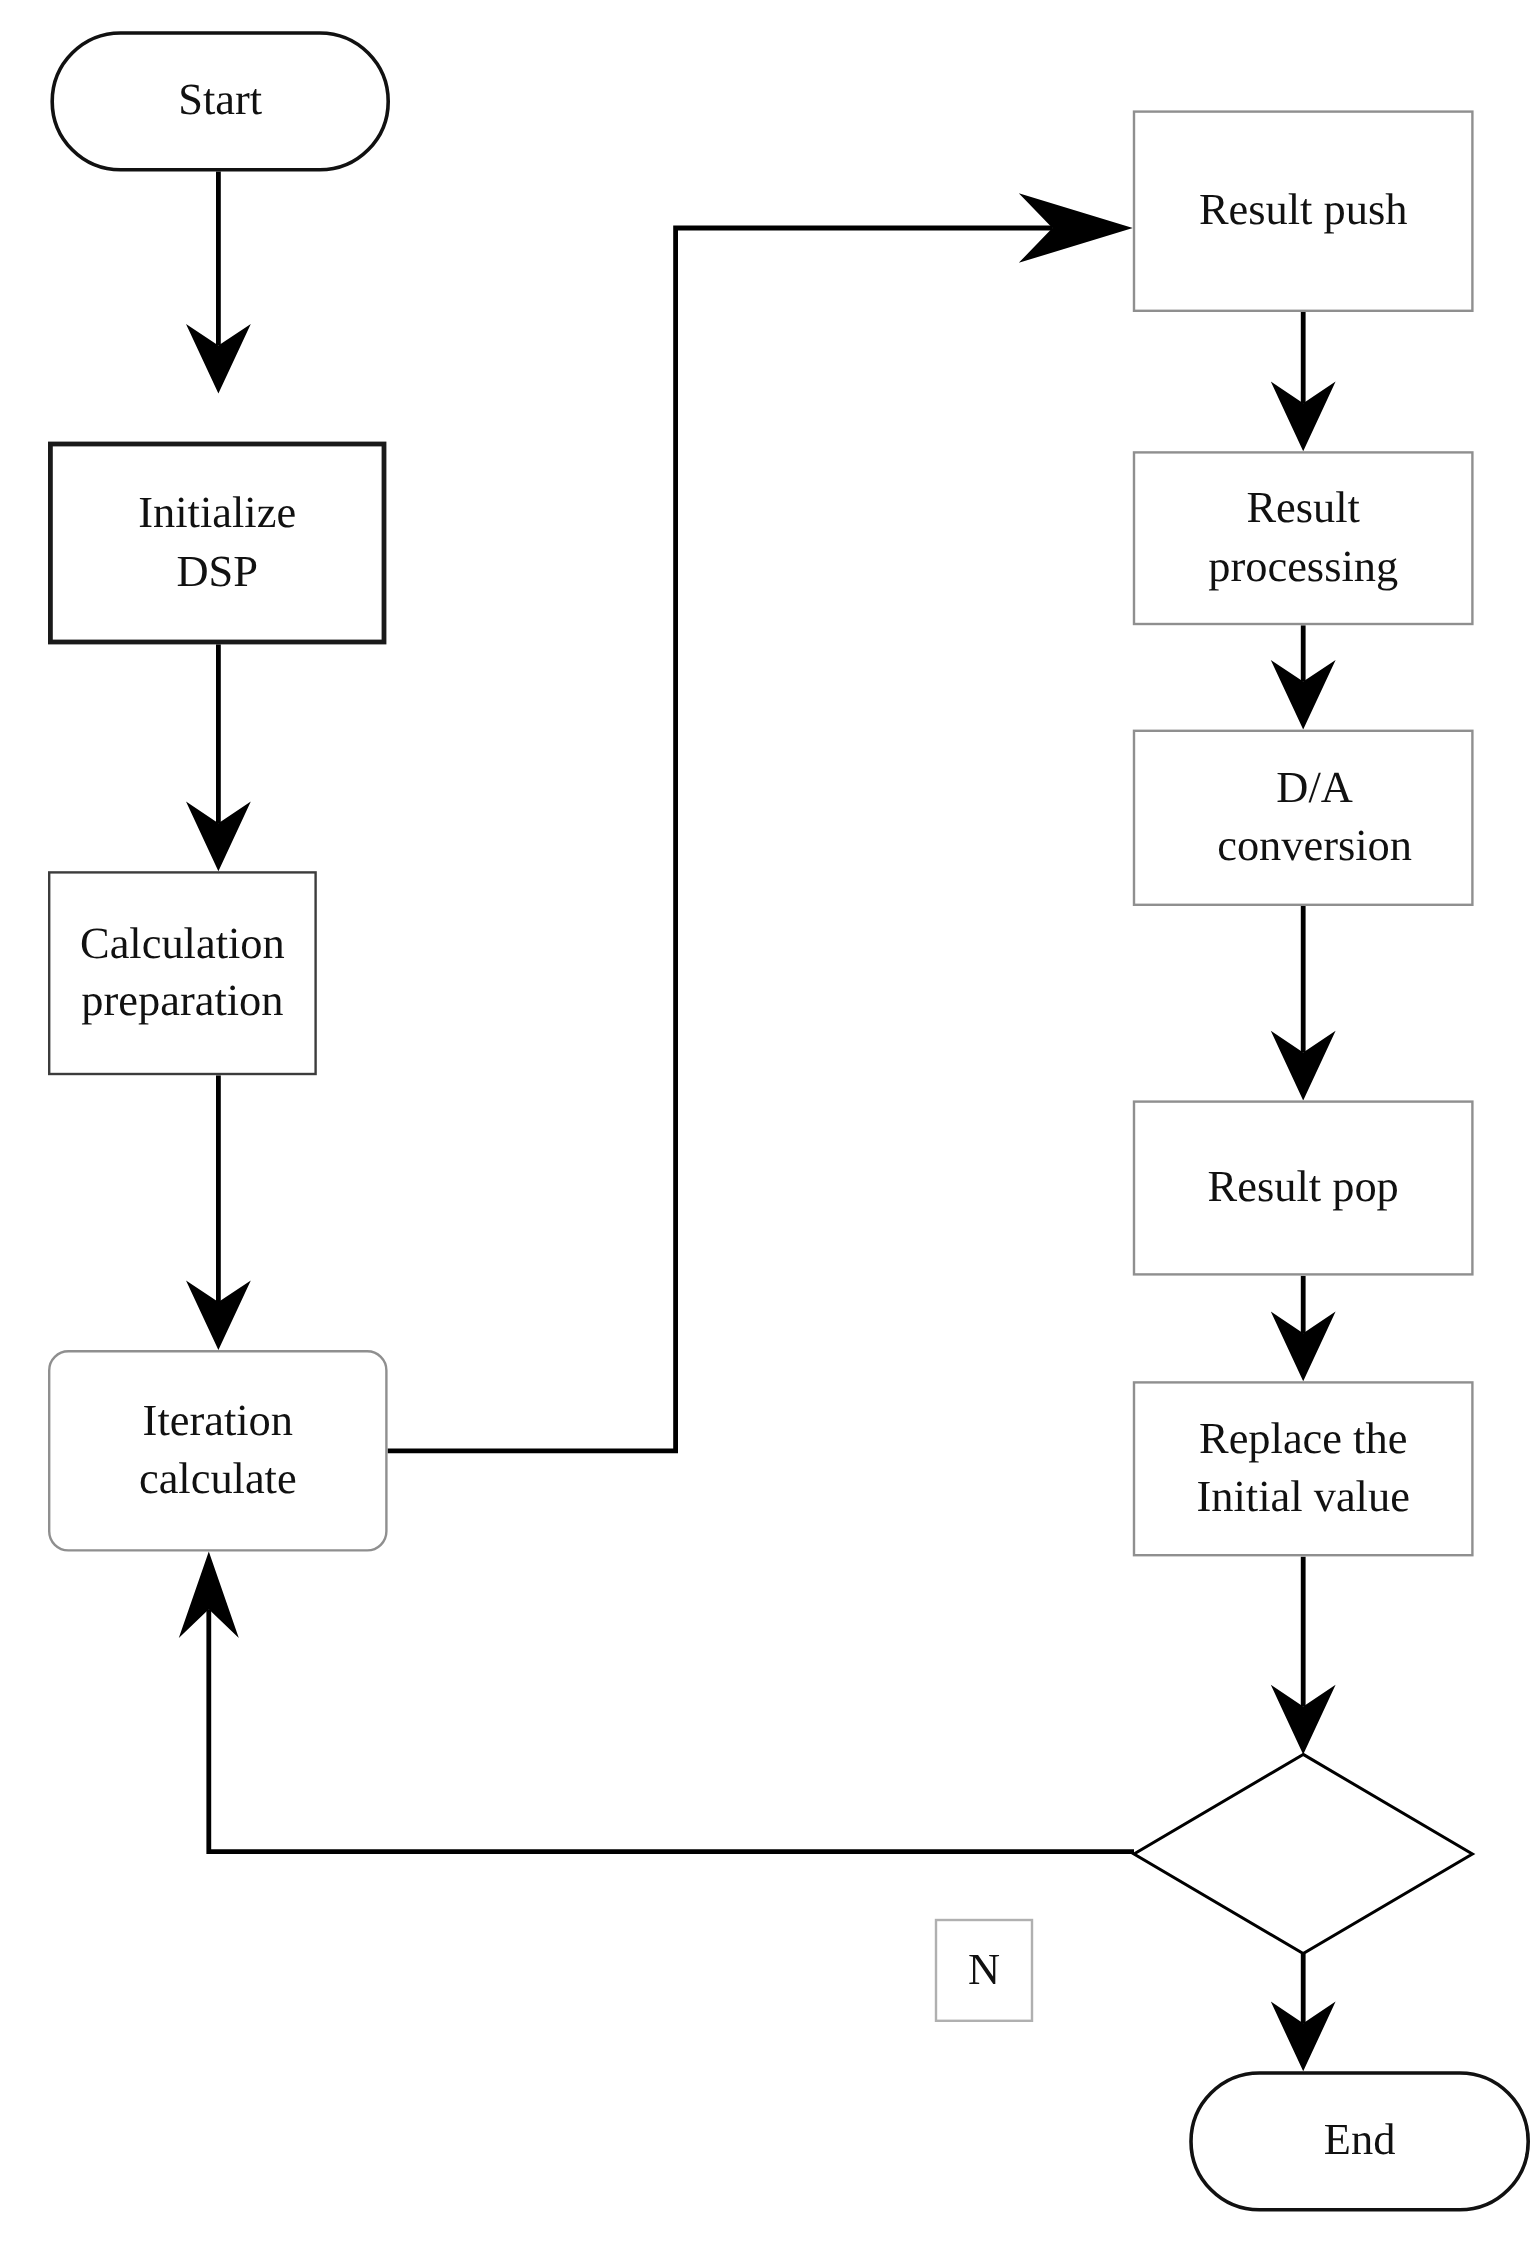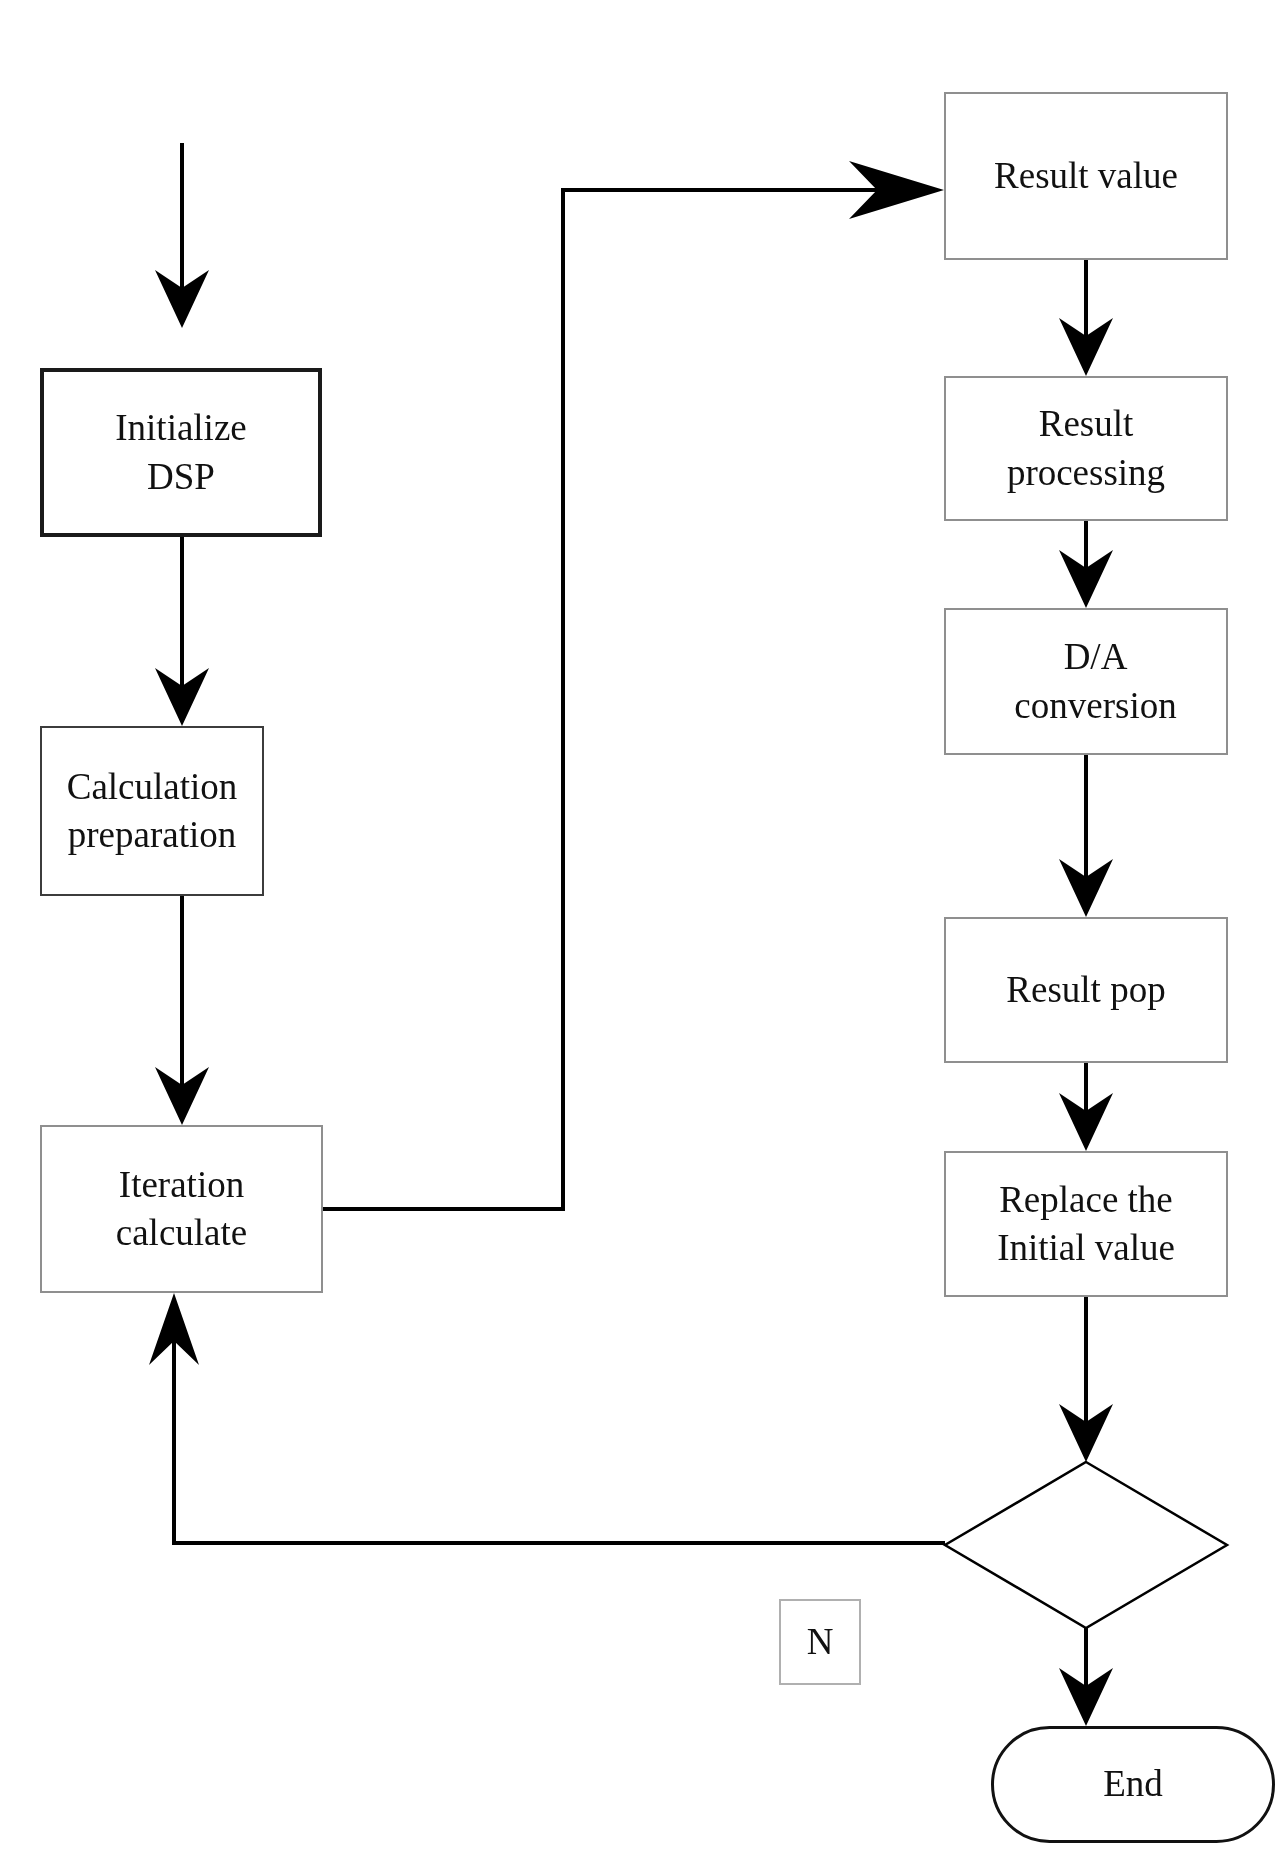--- a/index.html
+++ b/index.html
@@ -44,31 +44,32 @@
     <polygon points="1086,608 1059,550 1086,568 1113,550" fill="#000"></polygon>
     <polygon points="1086,917 1059,859 1086,877 1113,859" fill="#000"></polygon>
     <polygon points="1086,1151 1059,1093 1086,1111 1113,1093" fill="#000"></polygon>
     <polygon points="1086,1462 1059,1404 1086,1422 1113,1404" fill="#000"></polygon>
     <polygon points="1086,1726 1059,1668 1086,1686 1113,1668" fill="#000"></polygon>
     <polygon points="174,1293 149,1365 174,1341 199,1365" fill="#000"></polygon>
 
     <polygon points="1086,1462 1227,1545 1086,1628 945,1545" fill="#ffffff" stroke="#000000" stroke-width="2.5"></polygon>
   </svg>
 
+  <div class="node terminal" style="left:42px;top:26px;width:283px;height:117px;">Start</div>
 
   <div class="node b-heavy" style="left:40px;top:328px;width:282px;height:169px;">Initialize
 DSP</div>
 
   <div class="node b-med" style="left:40px;top:726px;width:224px;height:170px;">Calculation
 preparation</div>
 
-  <div class="node b-light" style="left:40px;top:1125px;width:283px;height:168px;">Iteration
+  <div class="node b-light" style="left:40px;top:1125px;width:283px;height:168px;border-radius:17px;">Iteration
 calculate</div>
 
-  <div class="node b-light" style="left:944px;top:92px;width:284px;height:168px;">Result value</div>
+  <div class="node b-light" style="left:944px;top:92px;width:284px;height:168px;">Result push</div>
 
   <div class="node b-light" style="left:944px;top:376px;width:284px;height:145px;">Result
 processing</div>
 
   <div class="node b-light" style="left:944px;top:608px;width:284px;height:147px;padding-left:19px;">D/A
 conversion</div>
 
   <div class="node b-light" style="left:944px;top:917px;width:284px;height:146px;">Result pop</div>
 
   <div class="node b-light" style="left:944px;top:1151px;width:284px;height:146px;">Replace the

